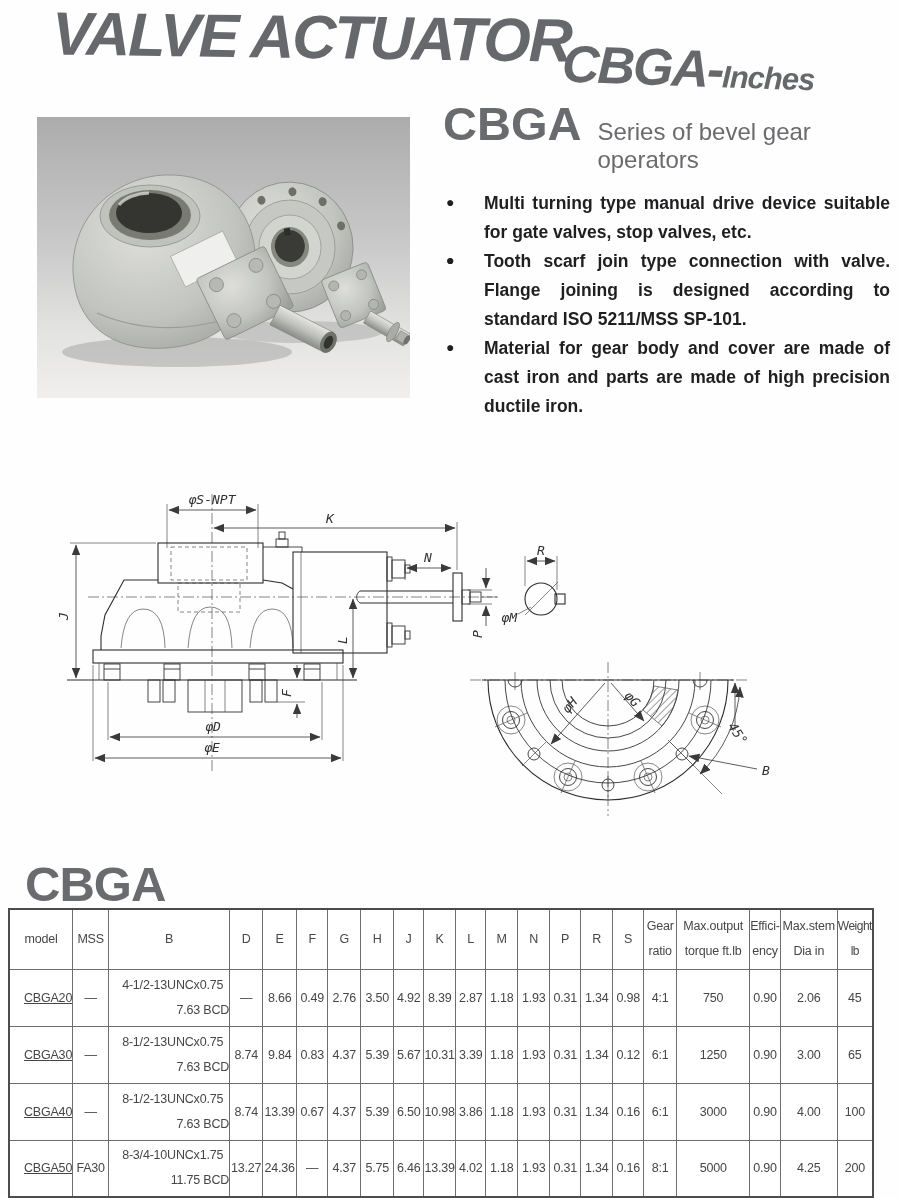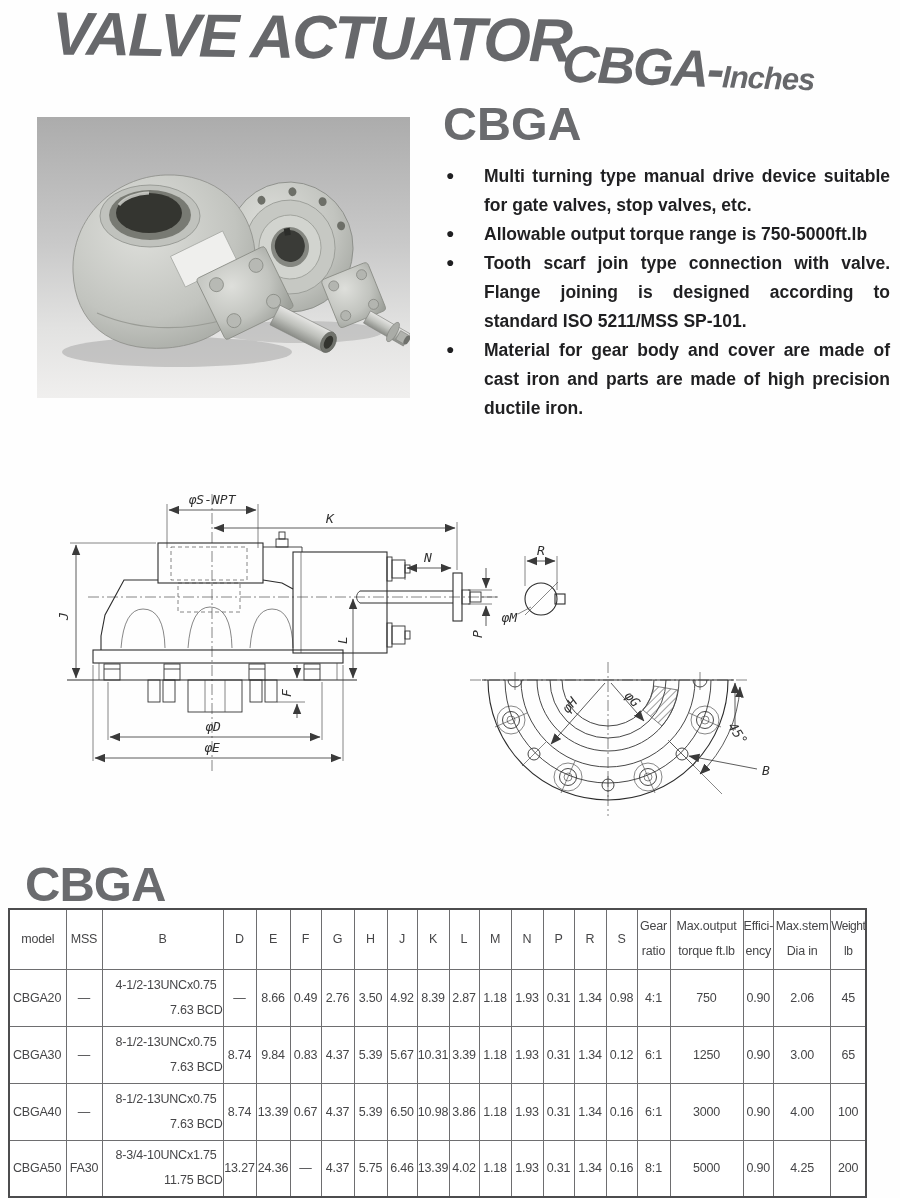--- a/index.html
+++ b/index.html
@@ -39,21 +39,21 @@
   .params-head .h2{font-size:31px;}
   
   table.params{position:absolute;left:8px;top:908px;border-collapse:collapse;table-layout:fixed;
                border:2px solid #4c4c4e;background:#fff;}
   .params td,.params th{border:1px solid #6e6e70;font-weight:normal;font-size:12.5px;color:#464648;
                text-align:center;vertical-align:middle;padding:0;overflow:hidden;letter-spacing:-0.2px;}
   .params tr.hd{height:60px;}
   .params tr.data{height:57px;}
   .params .two div{line-height:25px;}
   .params .wsmall div{font-size:12px;letter-spacing:-0.5px;}
-  .params .model-cell{text-align:left;padding-left:3px;}
+  .params .model-cell{text-align:left;padding-left:14px;text-decoration:underline;}
   .params .bcell .b1{text-align:left;padding-left:13px;line-height:25px;}
   .params .bcell .b2{text-align:right;line-height:25px;}
 </style>
 </head>
 <body>
 
 <div class="page">
 
   <div class="title">VALVE ACTUATOR</div>
   <div class="subtitle">
@@ -139,29 +139,29 @@
         <rect x="0" y="-11" width="60" height="22" fill="url(#shaftg)" stroke="#7f817c" stroke-width="0.6"></rect>
         <ellipse cx="60" cy="0" rx="7" ry="11" fill="#70726c" stroke="#5c5e58" stroke-width="0.6"></ellipse>
         <ellipse cx="60" cy="0" rx="4" ry="7" fill="#33342f"></ellipse>
       </g>
     </g>
   </svg>
 
   <div class="intro">
     <div class="intro-head">
       <span class="h1">CBGA</span>
+      <span class="h2">Series of bevel gear operators</span>
     </div>
     <div class="bullets">
       <div class="bullet">
         <span class="dot">●</span>
         <span>Multi turning type manual drive device suitable for gate valves, stop valves, etc.</span>
       </div>
       <div class="bullet">
         <span class="dot">●</span>
-        <span>Allowable output torque range is 750-5000ft.lb</span>
       </div>
       <div class="bullet">
         <span class="dot">●</span>
         <span>Tooth scarf join type connection with valve. Flange joining is designed according to standard ISO 5211/MSS SP-101.</span>
       </div>
       <div class="bullet">
         <span class="dot">●</span>
         <span>Material for gear body and cover are made of cast iron and parts are made of high precision ductile iron.</span>
       </div>
     </div>

